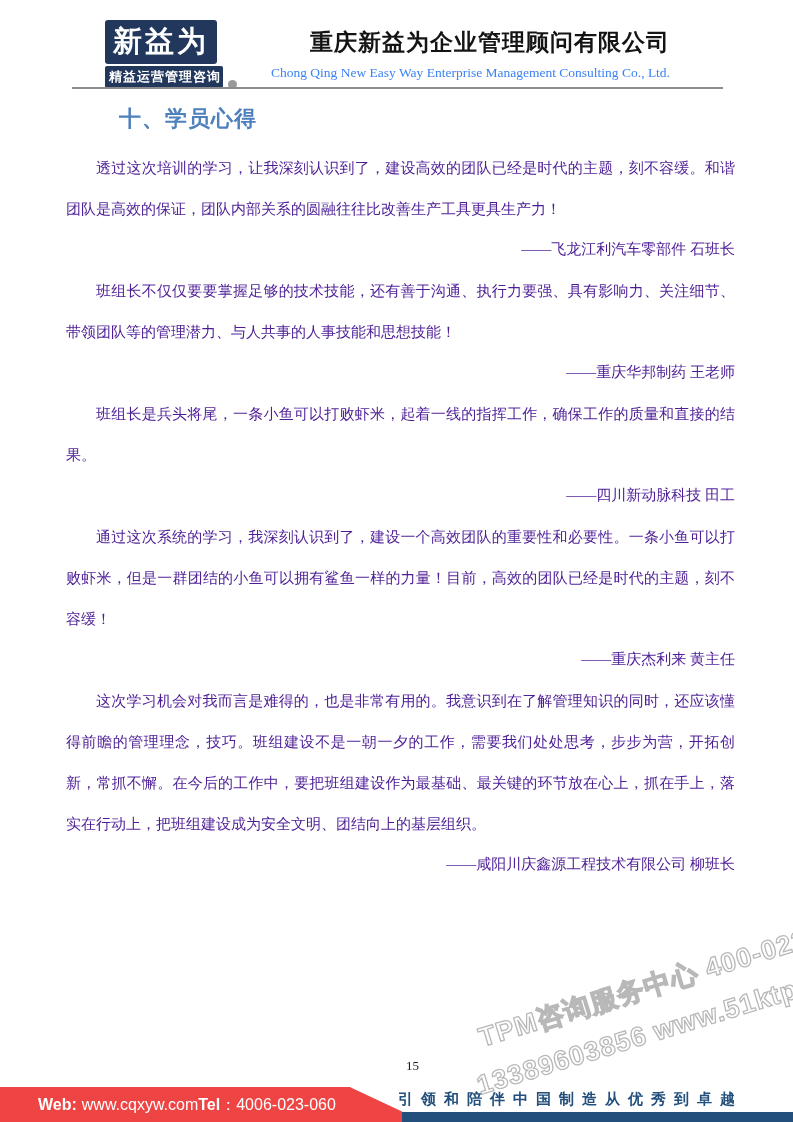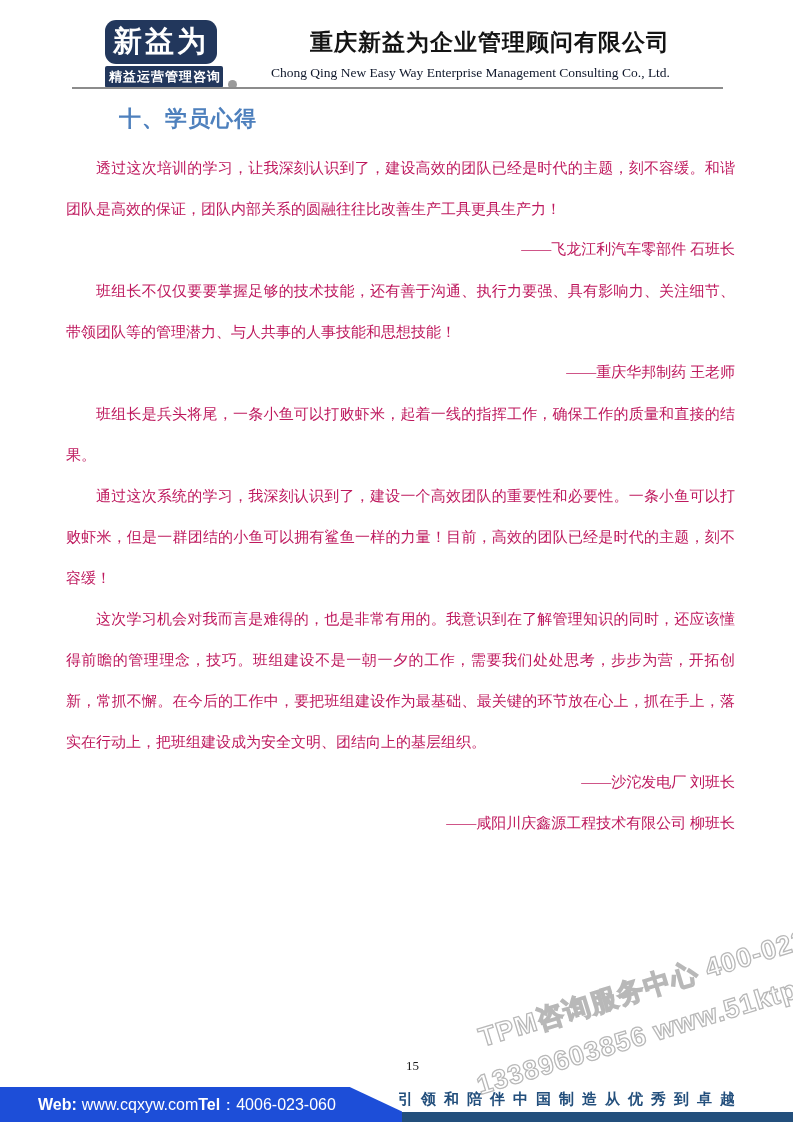--- a/index.html
+++ b/index.html
@@ -7,48 +7,48 @@
   body {
     width:793px; height:1122px; position:relative; overflow:hidden;
     background:#ffffff; font-family:"Liberation Sans", sans-serif;
   }
 
   
   .logo { position:absolute; left:105px; top:20px; width:120px; }
   .logo-main {
     width:112px; height:44px; background:#22375C; color:#fff;
     display:flex; align-items:center; justify-content:center;
-    font-size:29px; font-weight:bold; letter-spacing:3px; border-radius:11px;
+    font-size:29px; font-weight:bold; letter-spacing:3px; border-radius:3px;
   }
   .logo-sub {
     margin-top:2px; width:118px; background:#22375C; color:#fff;
     font-size:13px; font-weight:bold; text-align:center;
     padding:2px 4px; letter-spacing:1px; border-radius:2px; white-space:nowrap;font-family:Liberation Serif, serif;
   }
   .logo-dot {
     position:absolute; right:-12px; bottom:-1px; width:9px; height:9px;
     border-radius:50%; background:#9a9a9a;
   }
   .company-block { position:absolute; left:225px; top:27px; width:445px; text-align:right; }
   .company-cn { font-size:23px; font-weight:bold; color:#141414; letter-spacing:1px; white-space:nowrap; }
   .company-en {
     margin-top:7px; font-family:"Liberation Serif", serif;
-    font-size:13.5px; color:#0f172a; white-space:nowrap;
+    font-size:13.5px; color:#3b82f6; white-space:nowrap;
   }
   .header-rule { position:absolute; left:72px; top:87px; width:651px; height:2px; background:#8c8c8c; }
 
   
   .section-title {
     position:absolute; left:84px; top:104px;
     font-size:22px; font-weight:bold; color:#4E80BD; letter-spacing:1px;margin-left:35px;
   }
 
   
   .content { position:absolute; left:66px; top:147px; width:669px; }
-  .content p { margin:0; font-size:15px; line-height:41px; color:#be185d; }
+  .content p { margin:0; font-size:15px; line-height:41px; color:#4c1d95; }
   .t-text { text-align:justify; text-indent:2em; }
   .t-attr { text-align:right;font-family:Liberation Serif, serif; }
 
   
   .page-number {
     position:absolute; left:0; top:1058px; width:100%; text-align:center;
     font-family:"Liberation Serif", serif; font-size:13px; color:#1a1a1a;padding-left:32px;
   }
 
   
@@ -57,21 +57,21 @@
     transform:rotate(-17deg); transform-origin:0 0;
     white-space:nowrap; font-weight:bold; font-size:27px; line-height:45px;
     letter-spacing:1px; color:transparent;
     -webkit-text-stroke:1.3px #b8b8b8; pointer-events:none;
   }
   .watermark .wm1 { margin-left:16px; }
 
   
   .footer-strip { position:absolute; left:0; bottom:0; width:100%; height:10px; background:#234F7C; }
   .footer-left {
-    position:absolute; left:0; bottom:0; width:402px; height:35px; background:#1d4ed8;
+    position:absolute; left:0; bottom:0; width:402px; height:35px; background:#ef4444;
     clip-path:polygon(0 0, 87% 0, 100% 70%, 100% 100%, 0 100%);
     color:#ffffff; font-size:16px; padding:8px 0 0 38px; z-index:2;
   }
   .footer-left .lbl { font-weight:bold; }
   .footer-left .val { font-weight:normal; }
   .footer-left .web-val { margin-left:5px; }
   .footer-slogan {
     position:absolute; right:50px; bottom:13px; z-index:2;
     color:#234F7C; font-weight:bold; font-size:15px; letter-spacing:8px; white-space:nowrap;text-align:center;
   }
@@ -95,25 +95,26 @@
   <div class="section-title">十、学员心得</div>
 
   <div class="content">
     <p class="t-text">透过这次培训的学习，让我深刻认识到了，建设高效的团队已经是时代的主题，刻不容缓。和谐团队是高效的保证，团队内部关系的圆融往往比改善生产工具更具生产力！</p>
     <p class="t-attr">——飞龙江利汽车零部件 石班长</p>
 
     <p class="t-text">班组长不仅仅要要掌握足够的技术技能，还有善于沟通、执行力要强、具有影响力、关注细节、带领团队等的管理潜力、与人共事的人事技能和思想技能！</p>
     <p class="t-attr">——重庆华邦制药 王老师</p>
 
     <p class="t-text">班组长是兵头将尾，一条小鱼可以打败虾米，起着一线的指挥工作，确保工作的质量和直接的结果。</p>
+    <p class="t-attr">——四川新动脉科技 田工</p>
 
     <p class="t-text">通过这次系统的学习，我深刻认识到了，建设一个高效团队的重要性和必要性。一条小鱼可以打败虾米，但是一群团结的小鱼可以拥有鲨鱼一样的力量！目前，高效的团队已经是时代的主题，刻不容缓！</p>
+    <p class="t-attr">——重庆杰利来 黄主任</p>
 
     <p class="t-text">这次学习机会对我而言是难得的，也是非常有用的。我意识到在了解管理知识的同时，还应该懂得前瞻的管理理念，技巧。班组建设不是一朝一夕的工作，需要我们处处思考，步步为营，开拓创新，常抓不懈。在今后的工作中，要把班组建设作为最基础、最关键的环节放在心上，抓在手上，落实在行动上，把班组建设成为安全文明、团结向上的基层组织。</p>
-    <p class="t-attr">——沙沱发电厂 刘班长</p>
 
     <p class="t-attr">——咸阳川庆鑫源工程技术有限公司 柳班长</p>
   </div>
 
   <div class="page-number">15</div>
 
   <div class="watermark">
     <div class="wm1">TPM咨询服务中心 400-023-060</div>
     <div class="wm2">13389603856 www.51ktpm.com</div>
   </div>

